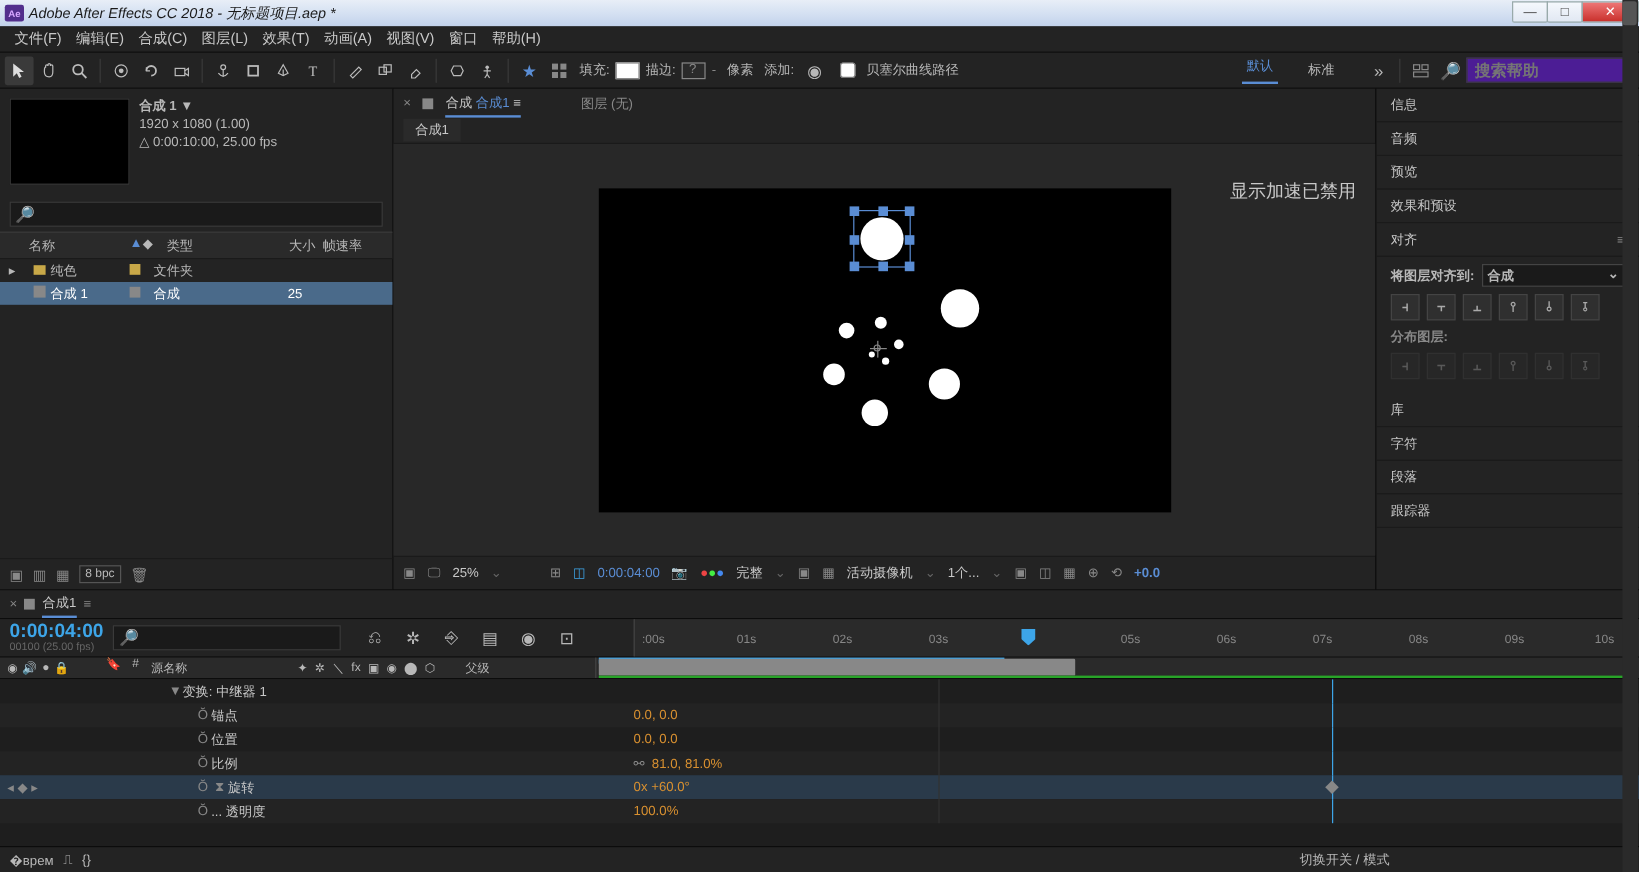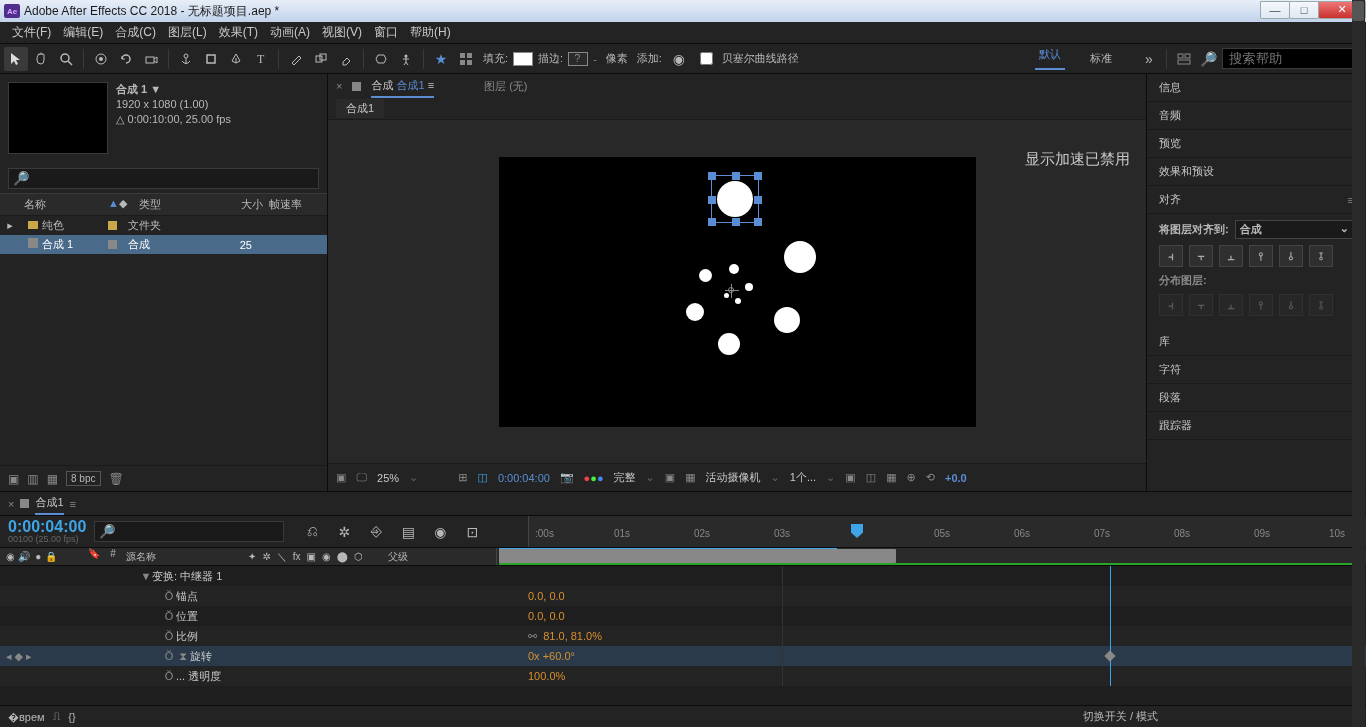--- a/index.html
+++ b/index.html
@@ -1,41 +1,41 @@
 <!DOCTYPE html>
 <html><head>
 <meta charset="utf-8">
 <style>
 * { margin: 0; padding: 0; box-sizing: border-box; user-select: none; }
 body { font-family: "Microsoft YaHei", Tahoma, sans-serif; font-size: 11px; color: #b8b8b8; background: #1e1e1e; width: 1366px; height: 727px; overflow: hidden; }
 
 
 .titlebar { height: 22px; background: linear-gradient(#e8eef7 0%, #d5e1f2 50%, #c2d2eb 100%); display: flex; align-items: center; padding-left: 4px; }
 .ae-badge { width: 16px; height: 14px; background: #522E8C; color: #D8A7FF; font-size: 8px; font-weight: bold; display: inline-flex; align-items: center; justify-content: center; border-radius: 2px; margin-right: 4px; }
-.title-text { font-size: 12px; color: #1a1a1a; flex: 1; }
+.title-text { font-size: 12px; color: #1a1a1a; flex: 1; font-style: italic; }
 .win-btns { display: flex; height: 18px; margin-top: -3px;}
 .win-btn { width: 30px; display: flex; align-items: center; justify-content: center; border: 1px solid #9aa; border-radius: 0 0 2px 2px; margin-left: -1px; background: linear-gradient(#f5f8fc,#e1e8f3); font-size:11px; color:#444; }
 .win-btn.close { background: linear-gradient(#e77,#c9302c); color:#fff; width:48px; }
 
 
 .menubar { height: 22px; background: #232323; display: flex; align-items: center; padding: 0 6px; border-bottom: 1px solid #0c0c0c;}
 .menubar span { padding: 3px 6px; font-size: 12px; color: #c8c8c8; }
 
 
 .toolbar { height: 30px; background: #232323; display: flex; align-items: center; border-bottom: 1px solid #0c0c0c; padding: 0 4px; gap:1px;}
 .tool { width: 24px; height: 24px; display:inline-flex; align-items:center; justify-content:center; color:#b8b8b8; font-size:14px; border-radius:2px;}
 .tool.active { background:#3a3a3a; }
 .sep { width:1px; height:20px; background:#3a3a3a; margin:0 4px;}
 .tool-label { color:#b8b8b8; font-size:11px; padding:0 4px;}
 .fill-sw { width:20px; height:14px; background:#fff; border:1px solid #888; display:inline-block;}
 .stroke-sw { width:20px; height:14px; border:1px solid #888; background:#2a2a2a; position:relative;}
 .stroke-sw::after{content:"?";position:absolute;top:-1px;left:5px;color:#888;font-size:11px;}
 .toolbar input[type=checkbox]{ margin:0 4px 0 8px; }
 .toolbar .spacer{flex:1;}
-.search-help{ background:#000000; border:1px solid #3a3a3a; padding:2px 6px; width:140px; color:#888;}
+.search-help{ background:#4c1d95; border:1px solid #3a3a3a; padding:2px 6px; width:140px; color:#888;font-weight:bold;}
 
 
 .main { display:flex; height: 417px; }
 .left { width: 328px; background:#232323; display:flex; flex-direction:column; border-right:1px solid #0c0c0c;}
 .center { flex:1; background:#232323; display:flex; flex-direction:column; }
 .right { width: 220px; background:#232323; border-left:1px solid #0c0c0c; display:flex; flex-direction:column;}
 
 
 .panel-tabs { height: 24px; display:flex; align-items:center; padding:0 8px; border-bottom:1px solid #1a1a1a; gap:12px;}
 .panel-tab { color:#888; font-size:11px; padding:3px 0;}

